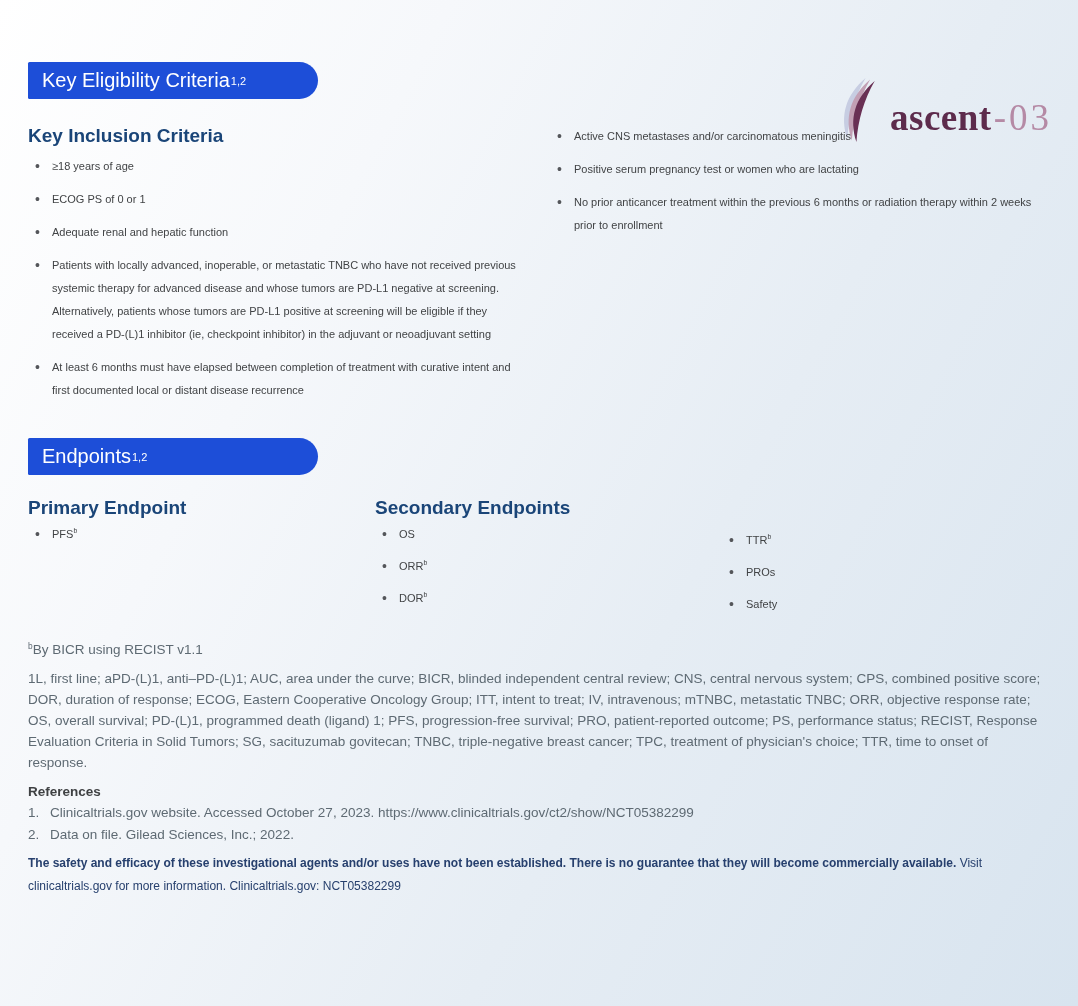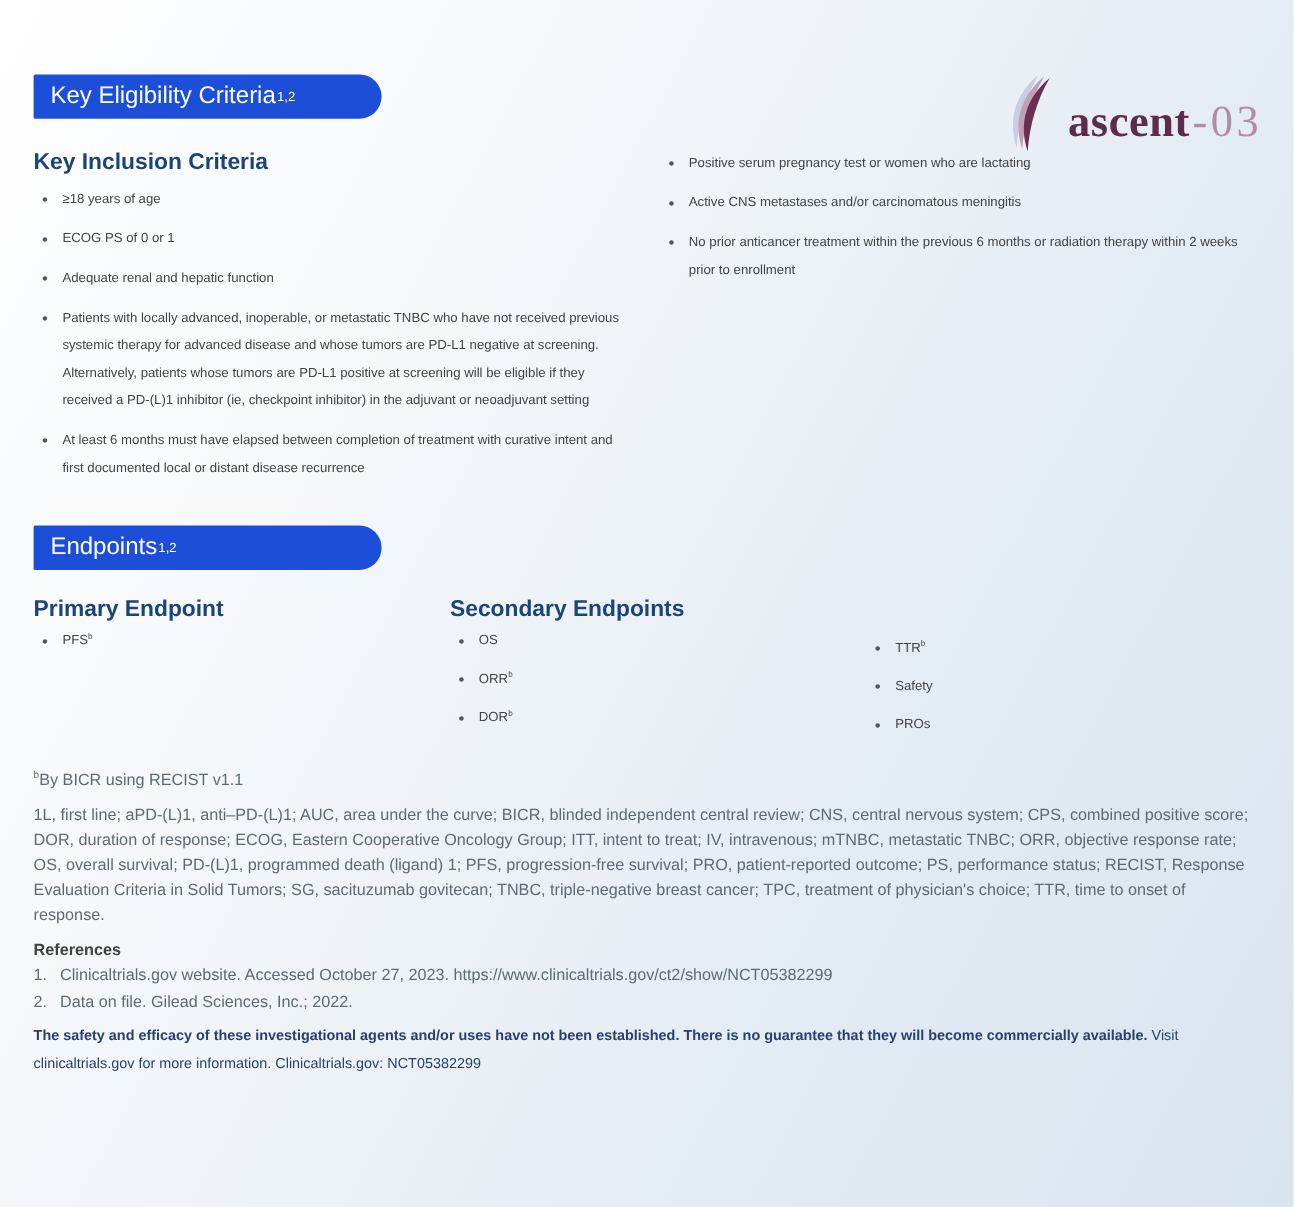--- a/index.html
+++ b/index.html
@@ -7,21 +7,21 @@
   body {
     font-family:"Liberation Sans", sans-serif;
     position:relative;
     overflow:hidden;
     background:linear-gradient(118deg, #ffffff 0%, #f6f8fb 28%, #e6edf4 62%, #d8e4ef 100%);
     color:#414345;
   }
   .page { position:relative; width:100%; height:100%; padding:0 30px 0 28px; }
 
   
-  .logo { position:absolute; top:0; right:26px; display:flex; align-items:center; }
+  .logo { position:absolute; top:16px; right:26px; display:flex; align-items:center; }
   .logo svg { width:50px; height:64px; margin-right:4px; }
   .logo-text { font-family:"Liberation Serif", serif; font-size:37px; font-weight:bold; color:#5d2b4c; letter-spacing:0.5px; margin-top:14px;}
   .logo-suffix { color:#b58aa5; font-weight:normal; letter-spacing:3px; margin-left:2px; }
 
   
   .pill {
     margin-top:62px;
     width:290px; height:37px;
     background:#1d4ed8; color:#ffffff;
     border-radius:2px 24px 24px 2px;
@@ -99,22 +99,22 @@
       <ul class="bullets">
         <li>≥18 years of age</li>
         <li>ECOG PS of 0 or 1</li>
         <li>Adequate renal and hepatic function</li>
         <li>Patients with locally advanced, inoperable, or metastatic TNBC who have not received previous systemic therapy  for advanced disease and whose tumors are PD-L1 negative at screening. Alternatively, patients whose tumors are PD-L1 positive at screening will be eligible if they received a PD-(L)1 inhibitor (ie, checkpoint inhibitor) in the adjuvant or neoadjuvant setting</li>
         <li>At least 6 months must have elapsed between completion of treatment with curative intent and first documented local or distant disease recurrence</li>
       </ul>
     </div>
     <div class="col-exclusion">
       <ul class="bullets">
+        <li>Active CNS metastases and/or carcinomatous meningitis</li>
         <li>Positive serum pregnancy test or women who are lactating</li>
-        <li>Active CNS metastases and/or carcinomatous meningitis</li>
         <li>No prior anticancer treatment within the previous 6 months or radiation therapy within 2 weeks prior to enrollment</li>
       </ul>
     </div>
   </div>
 
   <div class="pill second">
     <span>Endpoints</span>
       <sup>1,2</sup>
   </div>
 
@@ -130,22 +130,22 @@
       <ul class="bullets">
         <li><span>OS</span><sup></sup></li>
         <li><span>ORR</span><sup>b</sup></li>
         <li><span>DOR</span><sup>b</sup></li>
       </ul>
     </div>
     <div class="ep-col-3">
       <div class="ep-spacer"></div>
       <ul class="bullets">
         <li><span>TTR</span><sup>b</sup></li>
+        <li><span>PROs</span><sup></sup></li>
         <li><span>Safety</span><sup></sup></li>
-        <li><span>PROs</span><sup></sup></li>
       </ul>
     </div>
   </div>
 
   <p class="fine footnote"><sup>b</sup><span>By BICR using RECIST v1.1</span></p>
 
   <p class="fine abbrev">1L, first line; aPD-(L)1, anti–PD-(L)1; AUC, area under the curve; BICR, blinded independent central review; CNS, central nervous system; CPS, combined positive score; DOR, duration of response; ECOG, Eastern Cooperative Oncology Group; ITT, intent to treat; IV, intravenous; mTNBC, metastatic TNBC; ORR, objective response rate; OS, overall survival; PD-(L)1, programmed death (ligand) 1; PFS, progression-free survival; PRO, patient-reported outcome; PS, performance status; RECIST, Response Evaluation Criteria in Solid Tumors; SG, sacituzumab govitecan; TNBC, triple-negative breast cancer; TPC, treatment of physician's choice; TTR, time to onset of response.</p>
 
   <div class="refs">
     <p class="ref-heading">References</p>

